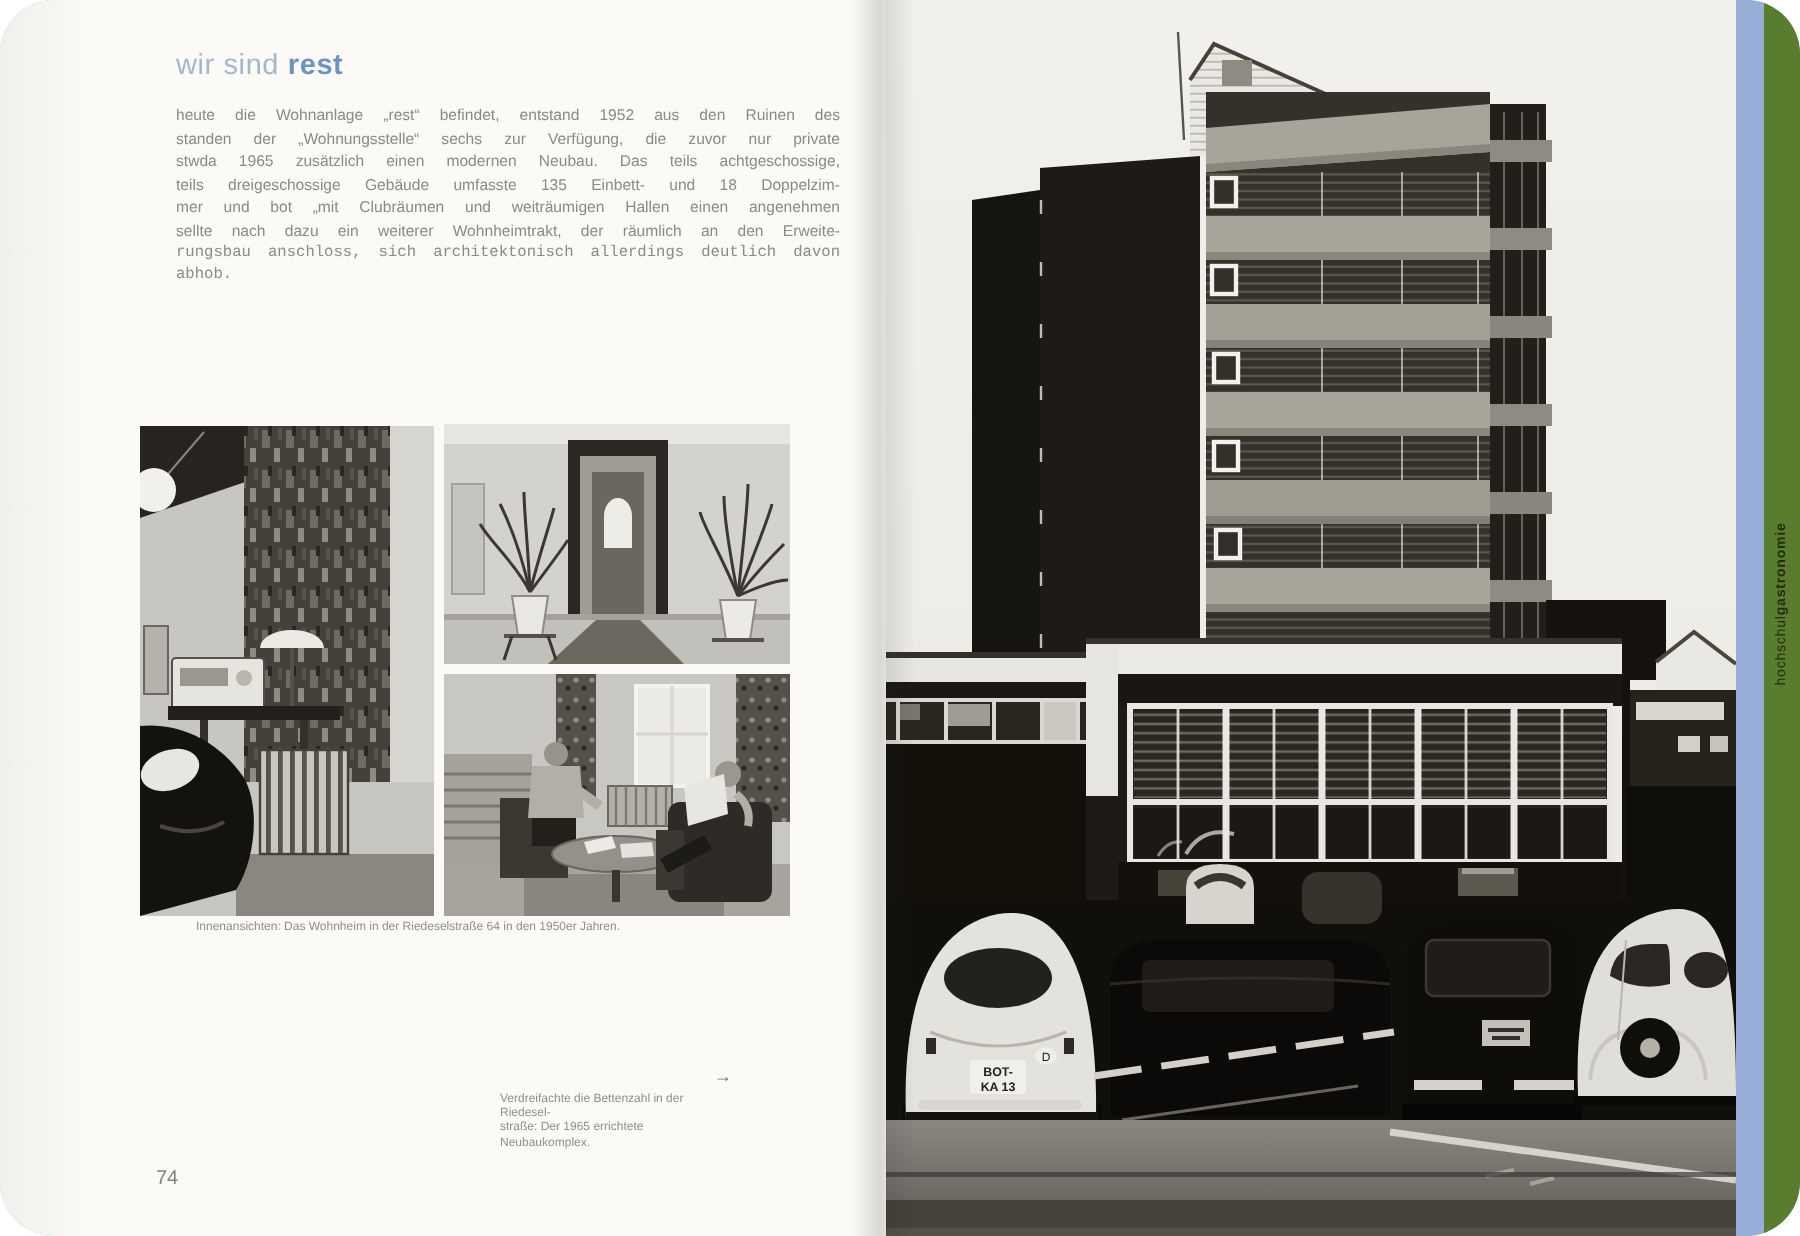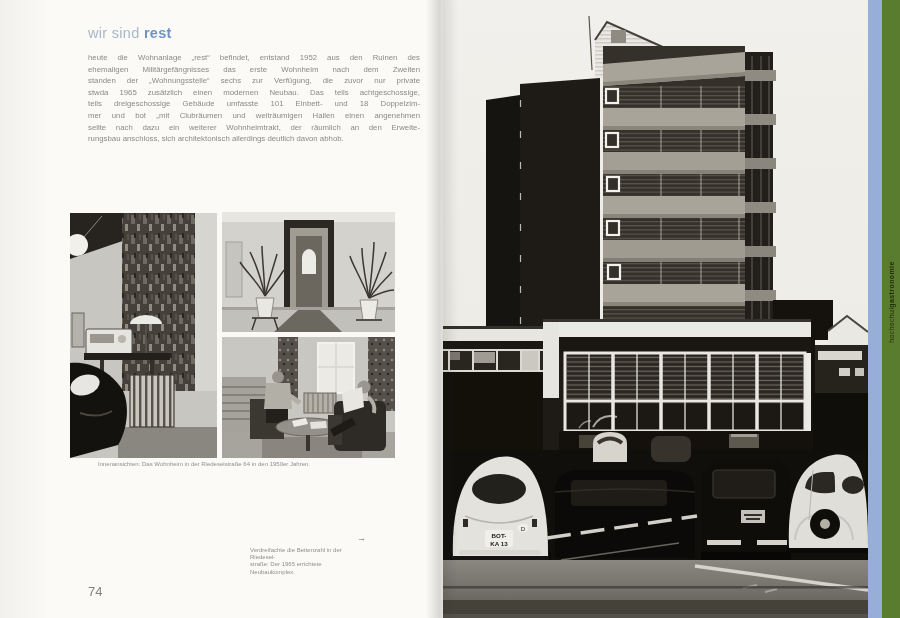--- a/index.html
+++ b/index.html
@@ -1,41 +1,41 @@
 <!DOCTYPE html>
 <html style="--paper: #fbfaf7; --heading-light: #a7b7c9; --heading-accent: #6e93c3; --body-text: #8a8a8a; --caption-text: #8f8f8f; --stripe-blue: #96aed8; --stripe-green: #5a7c2e; --stripe-label: #222c0c;"><head>
 <meta charset="utf-8">
 <style>
   html,body{margin:0;padding:0;background:#ffffff;}
   .spread{position:relative;width:900px;height:618px;overflow:hidden;
-          font-family:"Liberation Sans",sans-serif;background:#7dd3fc;}
+          font-family:"Liberation Sans",sans-serif;background:#7dd3fc;border-radius:27px;}
 
   
   .page-left{position:absolute;left:0;top:0;width:443px;height:618px;
              background:linear-gradient(to right,#f1f0ed 0px,var(--paper) 50px,var(--paper) 100%);}
   .heading{position:absolute;left:88px;top:25px;font-size:14.5px;letter-spacing:.3px;
            color:var(--heading-light);font-weight:400;white-space:nowrap;}
   .heading .accent{color:var(--heading-accent);font-weight:700;}
   .body-text{position:absolute;left:88px;top:52px;width:332px;
              font-size:7.8px;line-height:11.6px;color:var(--body-text);}
   .body-text div{text-align:justify;text-align-last:justify;}
-  .body-text div:last-child{text-align-last:left;}
+  .body-text div:last-child{text-align-last:left;font-family:Liberation Mono, monospace;}
 
   .photo{position:absolute;overflow:hidden;background:#d8d6d0;}
   .photo svg{display:block;}
   .photo-room{left:70px;top:213px;width:147px;height:245px;}
   .photo-corridor{left:222px;top:212px;width:173px;height:120px;}
   .photo-reading{left:222px;top:337px;width:173px;height:121px;}
 
   .photo-caption{position:absolute;left:98px;top:461px;font-size:6px;color:var(--caption-text);}
   .pointer-caption{position:absolute;left:250px;top:533px;width:116px;
                    font-size:6px;line-height:7.2px;color:var(--caption-text);}
   .pointer-caption .arrow{text-align:right;font-size:9px;line-height:10px;
                           margin-bottom:4px;color:#6f6f6f;}
-  .page-number{position:absolute;left:88px;top:584px;font-size:13px;color:#828282;}
+  .page-number{position:absolute;left:78px;top:584px;font-size:10px;color:#828282;}
 
   
   .page-right{position:absolute;left:443px;top:0;width:425px;height:618px;background:#efeeea;}
   .page-right svg{display:block;}
 
   
   .gutter-shadow{position:absolute;left:426px;top:0;width:32px;height:618px;pointer-events:none;
      background:linear-gradient(to right,rgba(0,0,0,0) 0%,rgba(0,0,0,.14) 42%,rgba(40,40,40,.10) 58%,rgba(0,0,0,0) 100%);}
   .stripe-blue{position:absolute;left:868px;top:0;width:14px;height:618px;background:var(--stripe-blue);}
   .stripe-green{position:absolute;left:882px;top:0;width:18px;height:618px;background:var(--stripe-green);}
@@ -48,24 +48,23 @@
 <body>
 
 <div class="spread">
 
   <div class="page-left">
 
     <div class="heading"><span>wir sind </span><span class="accent">rest</span></div>
 
     <div class="body-text">
         <div>heute die Wohnanlage „rest“ befindet, entstand 1952 aus den Ruinen des</div>
-        <div>ehemaligen Militärgefängnisses das erste Wohnheim nach dem Zweiten</div>
         <div>standen der „Wohnungsstelle“ sechs zur Verfügung, die zuvor nur private</div>
         <div>stwda 1965 zusätzlich einen modernen Neubau. Das teils achtgeschossige,</div>
-        <div>teils dreigeschossige Gebäude umfasste 101 Einbett- und 18 Doppelzim-</div>
+        <div>teils dreigeschossige Gebäude umfasste 135 Einbett- und 18 Doppelzim-</div>
         <div>mer und bot „mit Clubräumen und weiträumigen Hallen einen angenehmen</div>
         <div>sellte nach dazu ein weiterer Wohnheimtrakt, der räumlich an den Erweite-</div>
         <div>rungsbau anschloss, sich architektonisch allerdings deutlich davon abhob.</div>
       </div>
 
     <div class="photo photo-room">
       <svg viewBox="0 0 147 245" width="147" height="245">
         <defs>
           <pattern id="curtainP" width="12" height="20" patternUnits="userSpaceOnUse">
             <rect width="12" height="20" fill="#45413a"></rect>

